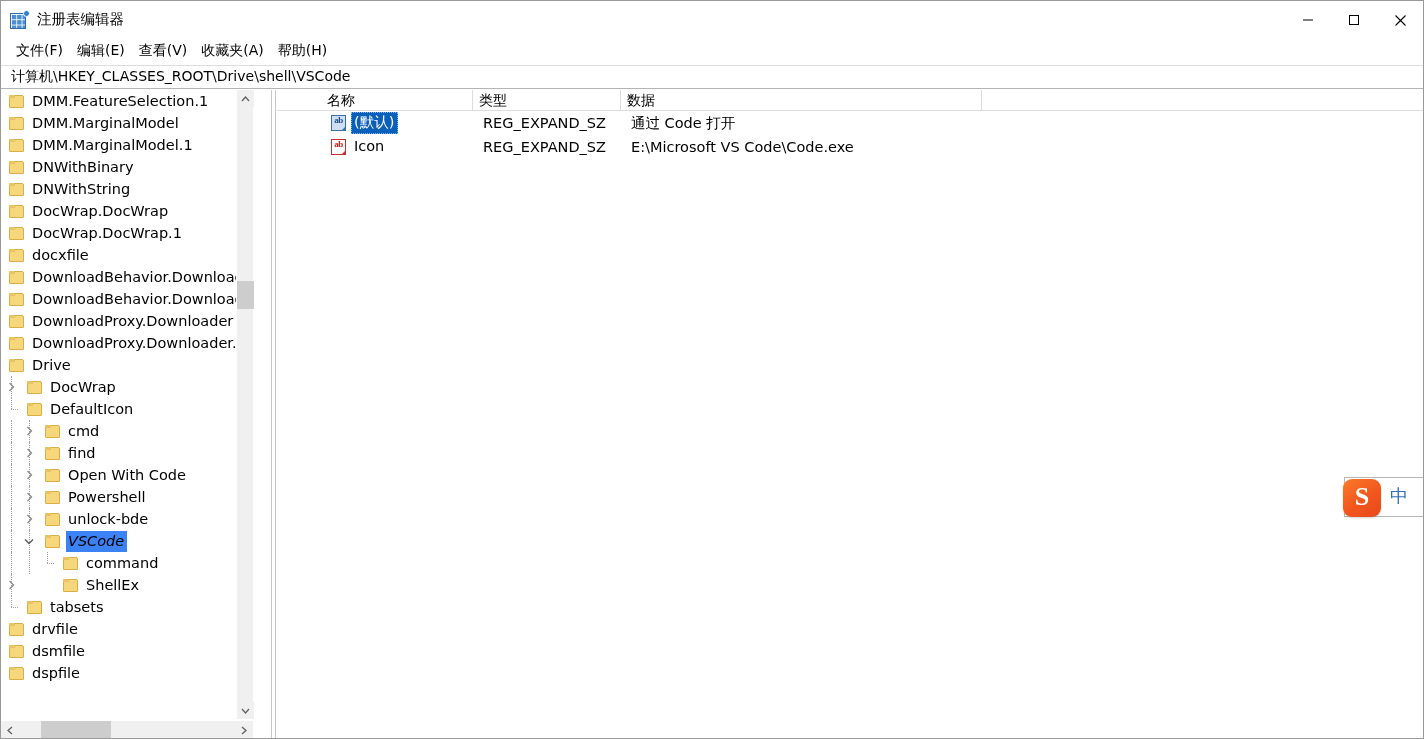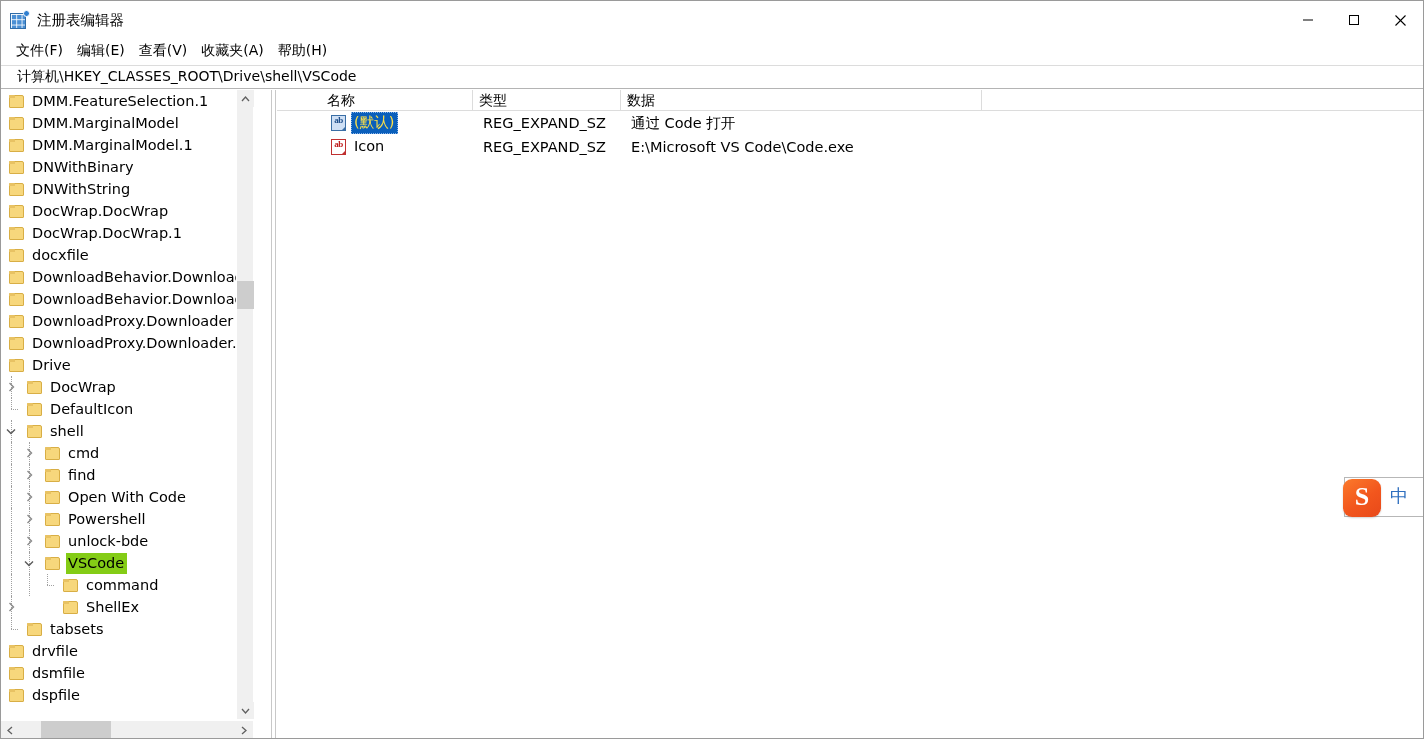--- a/index.html
+++ b/index.html
@@ -45,21 +45,21 @@
     border: 1px solid #2f6ca8;
   }
   .app-icon .dot {
     position: absolute; right: -1px; top: -1px;
     width: 7px; height: 7px; border-radius: 50%;
     background: #2f7fd0; border: 1px solid #ffffff;
   }
   .title-text {
     font-size: 14.5px; color: #000000;
     line-height: 1; white-space: nowrap;
-    font-family: Liberation Sans, sans-serif;
+    font-family: Liberation Mono, monospace;
   }
   .win-controls {
     position: absolute; right: 0; top: 0;
     height: 38px; display: flex;
   }
   .win-btn {
     width: 46px; height: 38px;
     display: flex; align-items: center; justify-content: center;
     background: transparent;
   }
@@ -84,21 +84,21 @@
   .addressbar {
     position: absolute; top: 64px; left: 0;
     width: 1422px; height: 24px;
     background: #ffffff;
     border-top: 1px solid #dcdcdc;
     border-bottom: 1px solid #b4b4b4;
     display: flex; align-items: center;
   }
   .address-text {
     font-size: 14px; color: #000000;
-    padding-left: 16px; white-space: nowrap;
+    padding-left: 10px; white-space: nowrap;
     font-family: "DejaVu Sans", "Liberation Sans", sans-serif;
   }
 
   
   .panes {
     position: absolute; top: 89px; left: 0;
     width: 1422px; height: 648px;
     background: #ffffff;
   }
 
@@ -163,21 +163,22 @@
     width: 6px; height: 3px;
     background: #e8c263;
     border-radius: 1px 1px 0 0;
   }
   .tree-label {
     display: inline-block;
     padding: 1px 3px 2px 2px;
     line-height: 18px;
   }
   .tree-row.selected .tree-label {
-    background: #84cc16;
+    background: #3b82f6;
+    font-style: italic;
   }
 
   
   .tree-vscroll {
     position: absolute; right: 18px; top: 0;
     width: 17px; height: 629px;
     background: #f0f0f0;
     border-left: 1px solid #ffffff;
   }
   .sb-arrow {
@@ -290,21 +291,21 @@
   .vicon.sel .ab { color: #21508c; }
   .vicon.sel .fold { border-bottom-color: #3a6ea5; }
 
   .name-text {
     display: inline-block;
     padding: 2px 4px 3px 3px;
     line-height: 17px;
   }
   .value-row.selected .name-text {
     background: #0a5fbb;
-    color: #fde047;
+    color: #ffffff;
     outline: 1px dotted #8ab4e8;
     outline-offset: -1px;
   }
 
   
   .ime-bar {
     position: absolute;
     left: 1343px; top: 476px;
     width: 81px; height: 40px;
     background: #ffffff;
@@ -531,35 +532,20 @@
             <span style="position: absolute; left: 26px; display: flex; align-items: center; height: 22px;">
               <span class="folder">
                 <span class="back"></span>
                 <span class="tab"></span>
               </span>
               <span class="tree-label">DefaultIcon</span>
             </span>
           </div>
           <div class="tree-row">
             <span class="guide" style="left: 2px;"></span>
-            <span class="chev" style="left: 2px;">
-              <svg width="10" height="7" viewBox="0 0 10 7">
-                <polyline points="1,1.5 5,5.5 9,1.5" fill="none" stroke="#5a5a5a" stroke-width="1.4"></polyline>
-              </svg>
-            </span>
-            <span style="position: absolute; left: 26px; display: flex; align-items: center; height: 22px;">
-              <span class="folder">
-                <span class="back"></span>
-                <span class="tab"></span>
-              </span>
-              <span class="tree-label">shell</span>
-            </span>
-          </div>
-          <div class="tree-row">
-            <span class="guide" style="left: 2px;"></span>
             <span class="guide" style="left: 20px;"></span>
             <span class="chev" style="left: 20px;">
               <svg width="7" height="10" viewBox="0 0 7 10">
                 <polyline points="1.5,1 5.5,5 1.5,9" fill="none" stroke="#8a8a8a" stroke-width="1.4"></polyline>
               </svg>
             </span>
             <span style="position: absolute; left: 44px; display: flex; align-items: center; height: 22px;">
               <span class="folder">
                 <span class="back"></span>
                 <span class="tab"></span>

